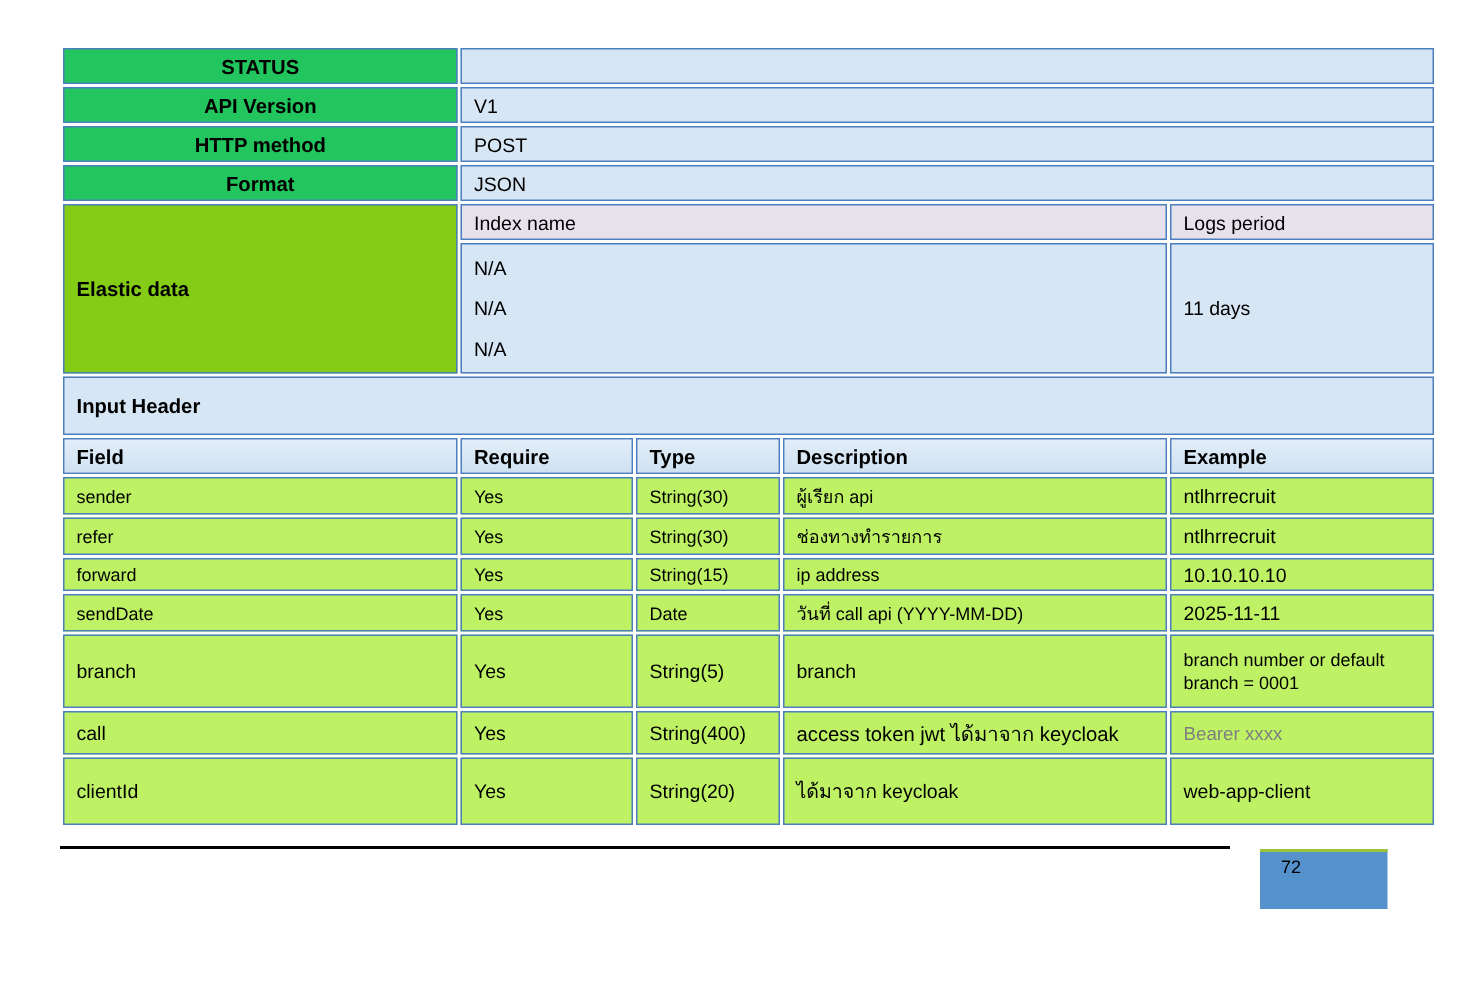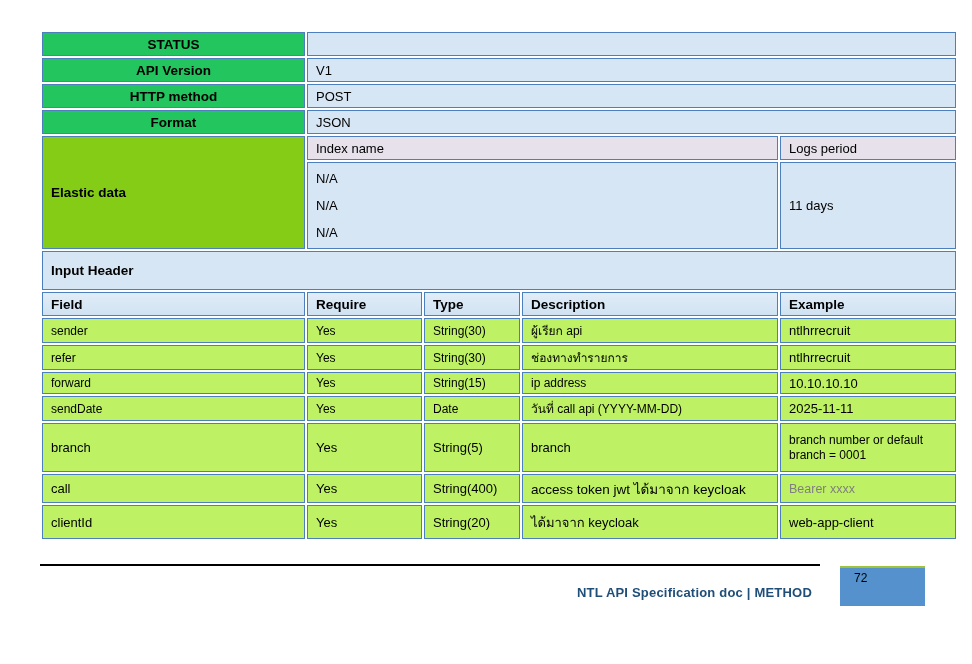--- a/index.html
+++ b/index.html
@@ -30,21 +30,21 @@
   tr.small td.data { font-size: 12px; }
   tr.small td.data.ex { font-size: 13px; }
   td.data.ex-wrap { font-size: 12px; line-height: 1.25; }
   td.data.muted { color: #7f7f7f; font-size: 12.5px; }
   .h28 { height: 24px; }
   .h83 { height: 79px; }
   .h27 { height: 39px; }
   .h26 { height: 22px; }
   .h53 { height: 49px; }
   .h33 { height: 29px; }
-  .h34 { height: 34px; }
+  .h34 { height: 45px; }
 
   .footer-divider {
     position: absolute; left: 40px; top: 564px; width: 780px; height: 2px;
     background: #000;
   }
   .footer-text {
     position: absolute; top: 585px; right: 160px;
     font-size: 13px; font-weight: bold; color: #1f4e79;
     letter-spacing: 0.2px;
   }
@@ -158,18 +158,17 @@
       <td class="data h34">clientId</td>
       <td class="data h34">Yes</td>
       <td class="data h34">String(20)</td>
       <td class="data h34" style="font-size:13px">ได้มาจาก keycloak</td>
       <td class="data h34 ex">web-app-client</td>
     </tr>
   </tbody>
     </table>
 
   <div class="footer-divider"></div>
-  <div class="footer-text">NTL API Specification doc | METHOD</div>
   <div class="page-box">
     <span>72</span>
   </div>
 
 </div>
 
 </body></html>

